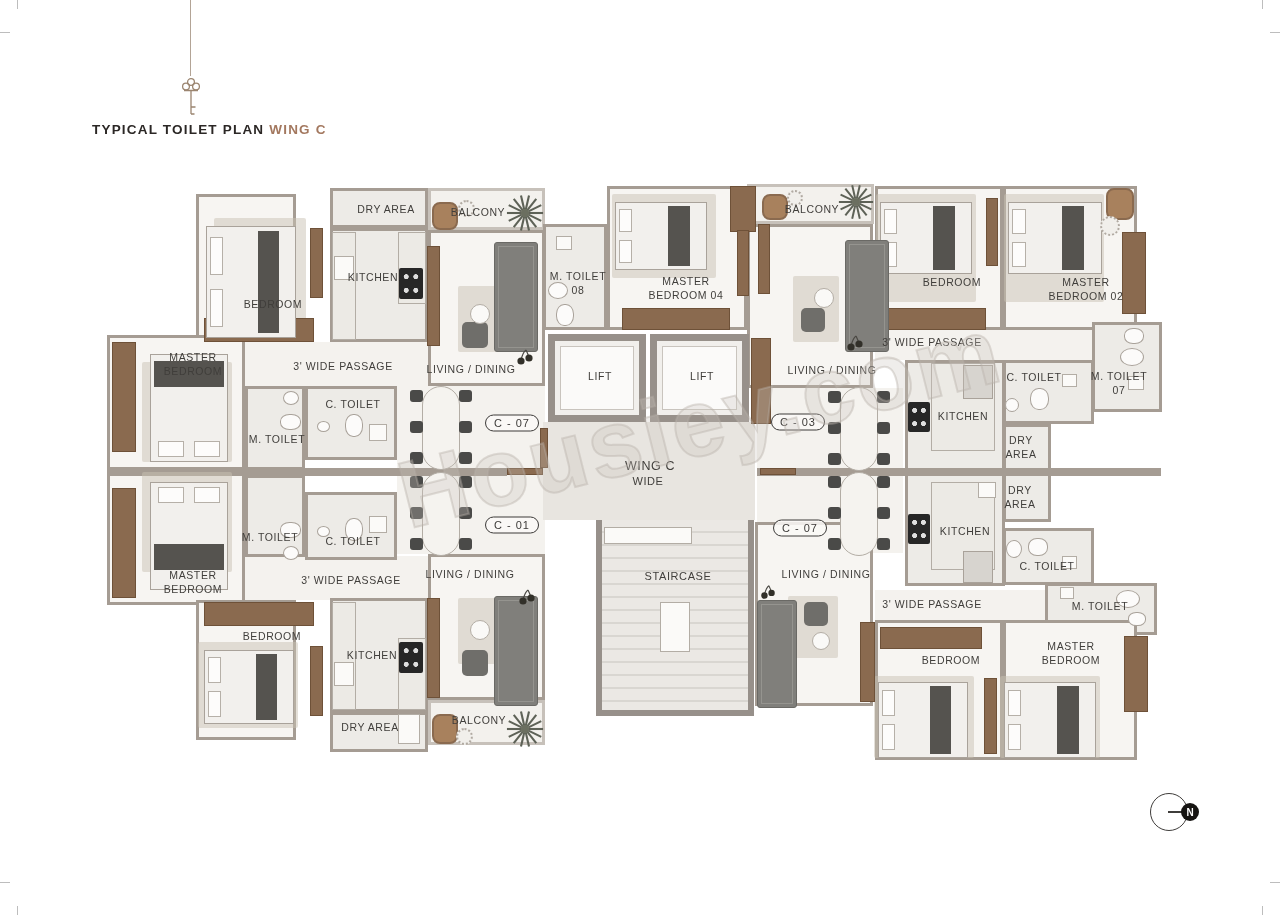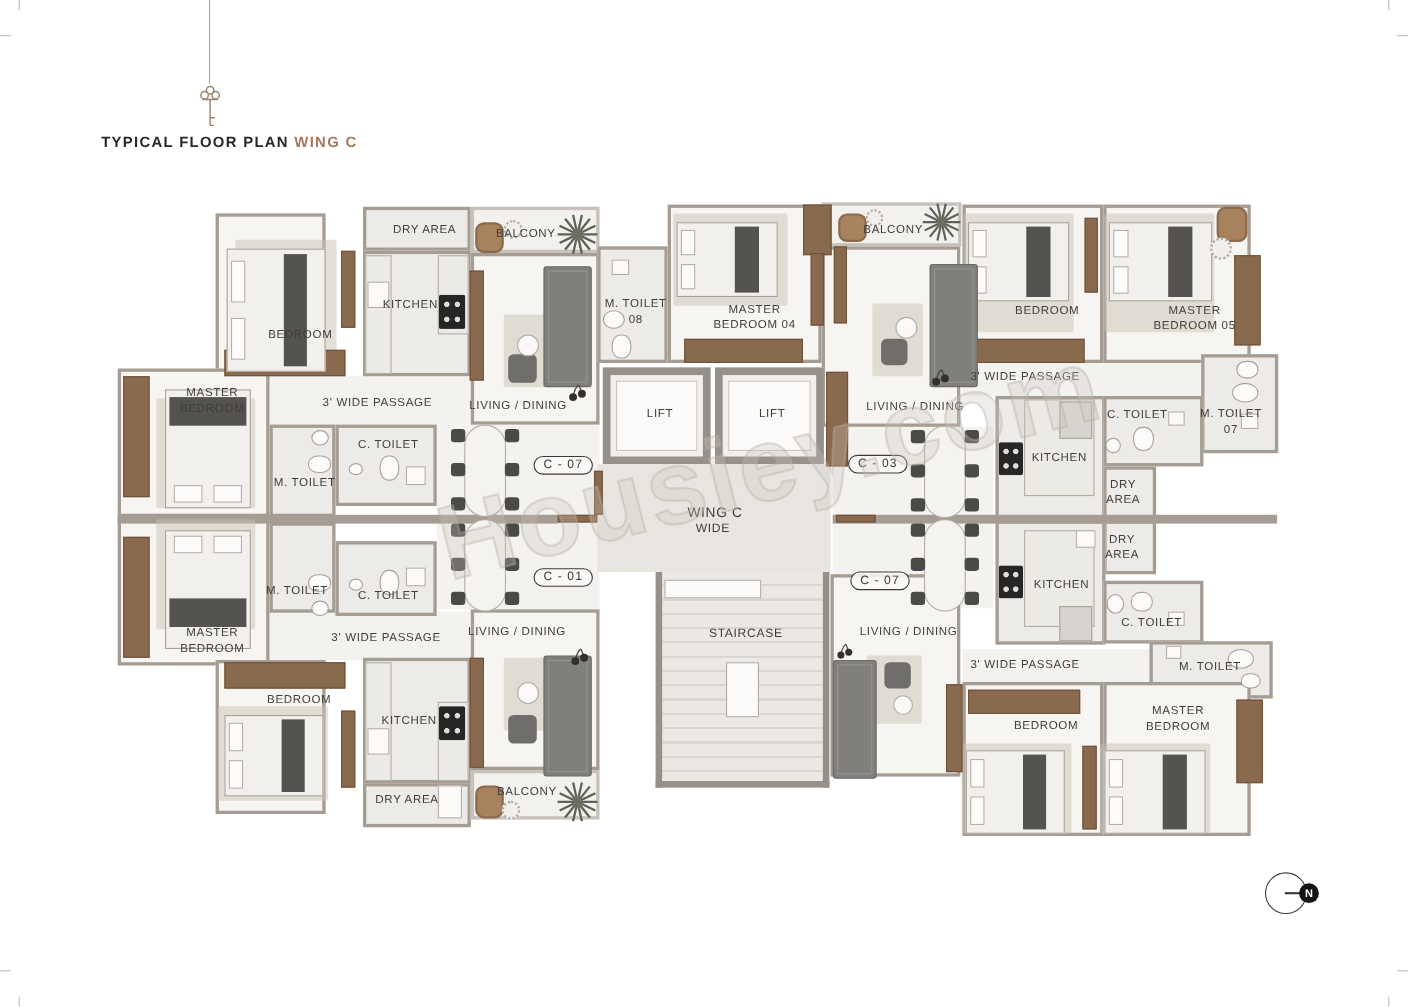--- a/index.html
+++ b/index.html
@@ -104,21 +104,21 @@
   <div id="brand-line"></div>
   <svg id="brand-key" viewBox="0 0 26 40">
     <g fill="none" stroke="#9b8570" stroke-width="1.3">
       <circle cx="13" cy="6" r="3.4"></circle>
       <circle cx="8" cy="10.5" r="3.4"></circle>
       <circle cx="18" cy="10.5" r="3.4"></circle>
       <path d="M6 14.5 H20 M13 14.5 V38 M13 31 H17.5 M13 38 H16.5"></path>
     </g>
   </svg>
   <div id="page-title">
-    <span>TYPICAL FLOOR PLAN</span>
+    <span>TYPICAL TOILET PLAN</span>
     <span> </span>
     <span class="accent">WING C</span>
   </div>
 
   <div id="plan">
       <div class="room open" style="left: 245px; top: 342px; width: 183px; height: 44px;"></div>
       <div class="room open" style="left: 245px; top: 556px; width: 183px; height: 44px;"></div>
       <div class="room open" style="left: 397px; top: 386px; width: 148px; height: 168px;"></div>
       <div class="room open" style="left: 875px; top: 330px; width: 262px; height: 30px;"></div>
       <div class="room open" style="left: 875px; top: 590px; width: 196px; height: 30px;"></div>
@@ -502,21 +502,21 @@
         <span>LIVING / DINING</span>
       </div>
       <div class="lbl" style="left: 932px; top: 343px;">
         <span>3' WIDE PASSAGE</span>
       </div>
       <div class="lbl" style="left: 952px; top: 283px;">
         <span>BEDROOM</span>
       </div>
       <div class="lbl" style="left: 1086px; top: 290px;">
         <span>MASTER</span>
-        <span>BEDROOM 05</span>
+        <span>BEDROOM 02</span>
       </div>
       <div class="lbl" style="left: 1034px; top: 378px;">
         <span>C. TOILET</span>
       </div>
       <div class="lbl" style="left: 1119px; top: 384px;">
         <span>M. TOILET</span>
         <span>07</span>
       </div>
       <div class="lbl" style="left: 963px; top: 417px;">
         <span>KITCHEN</span>

